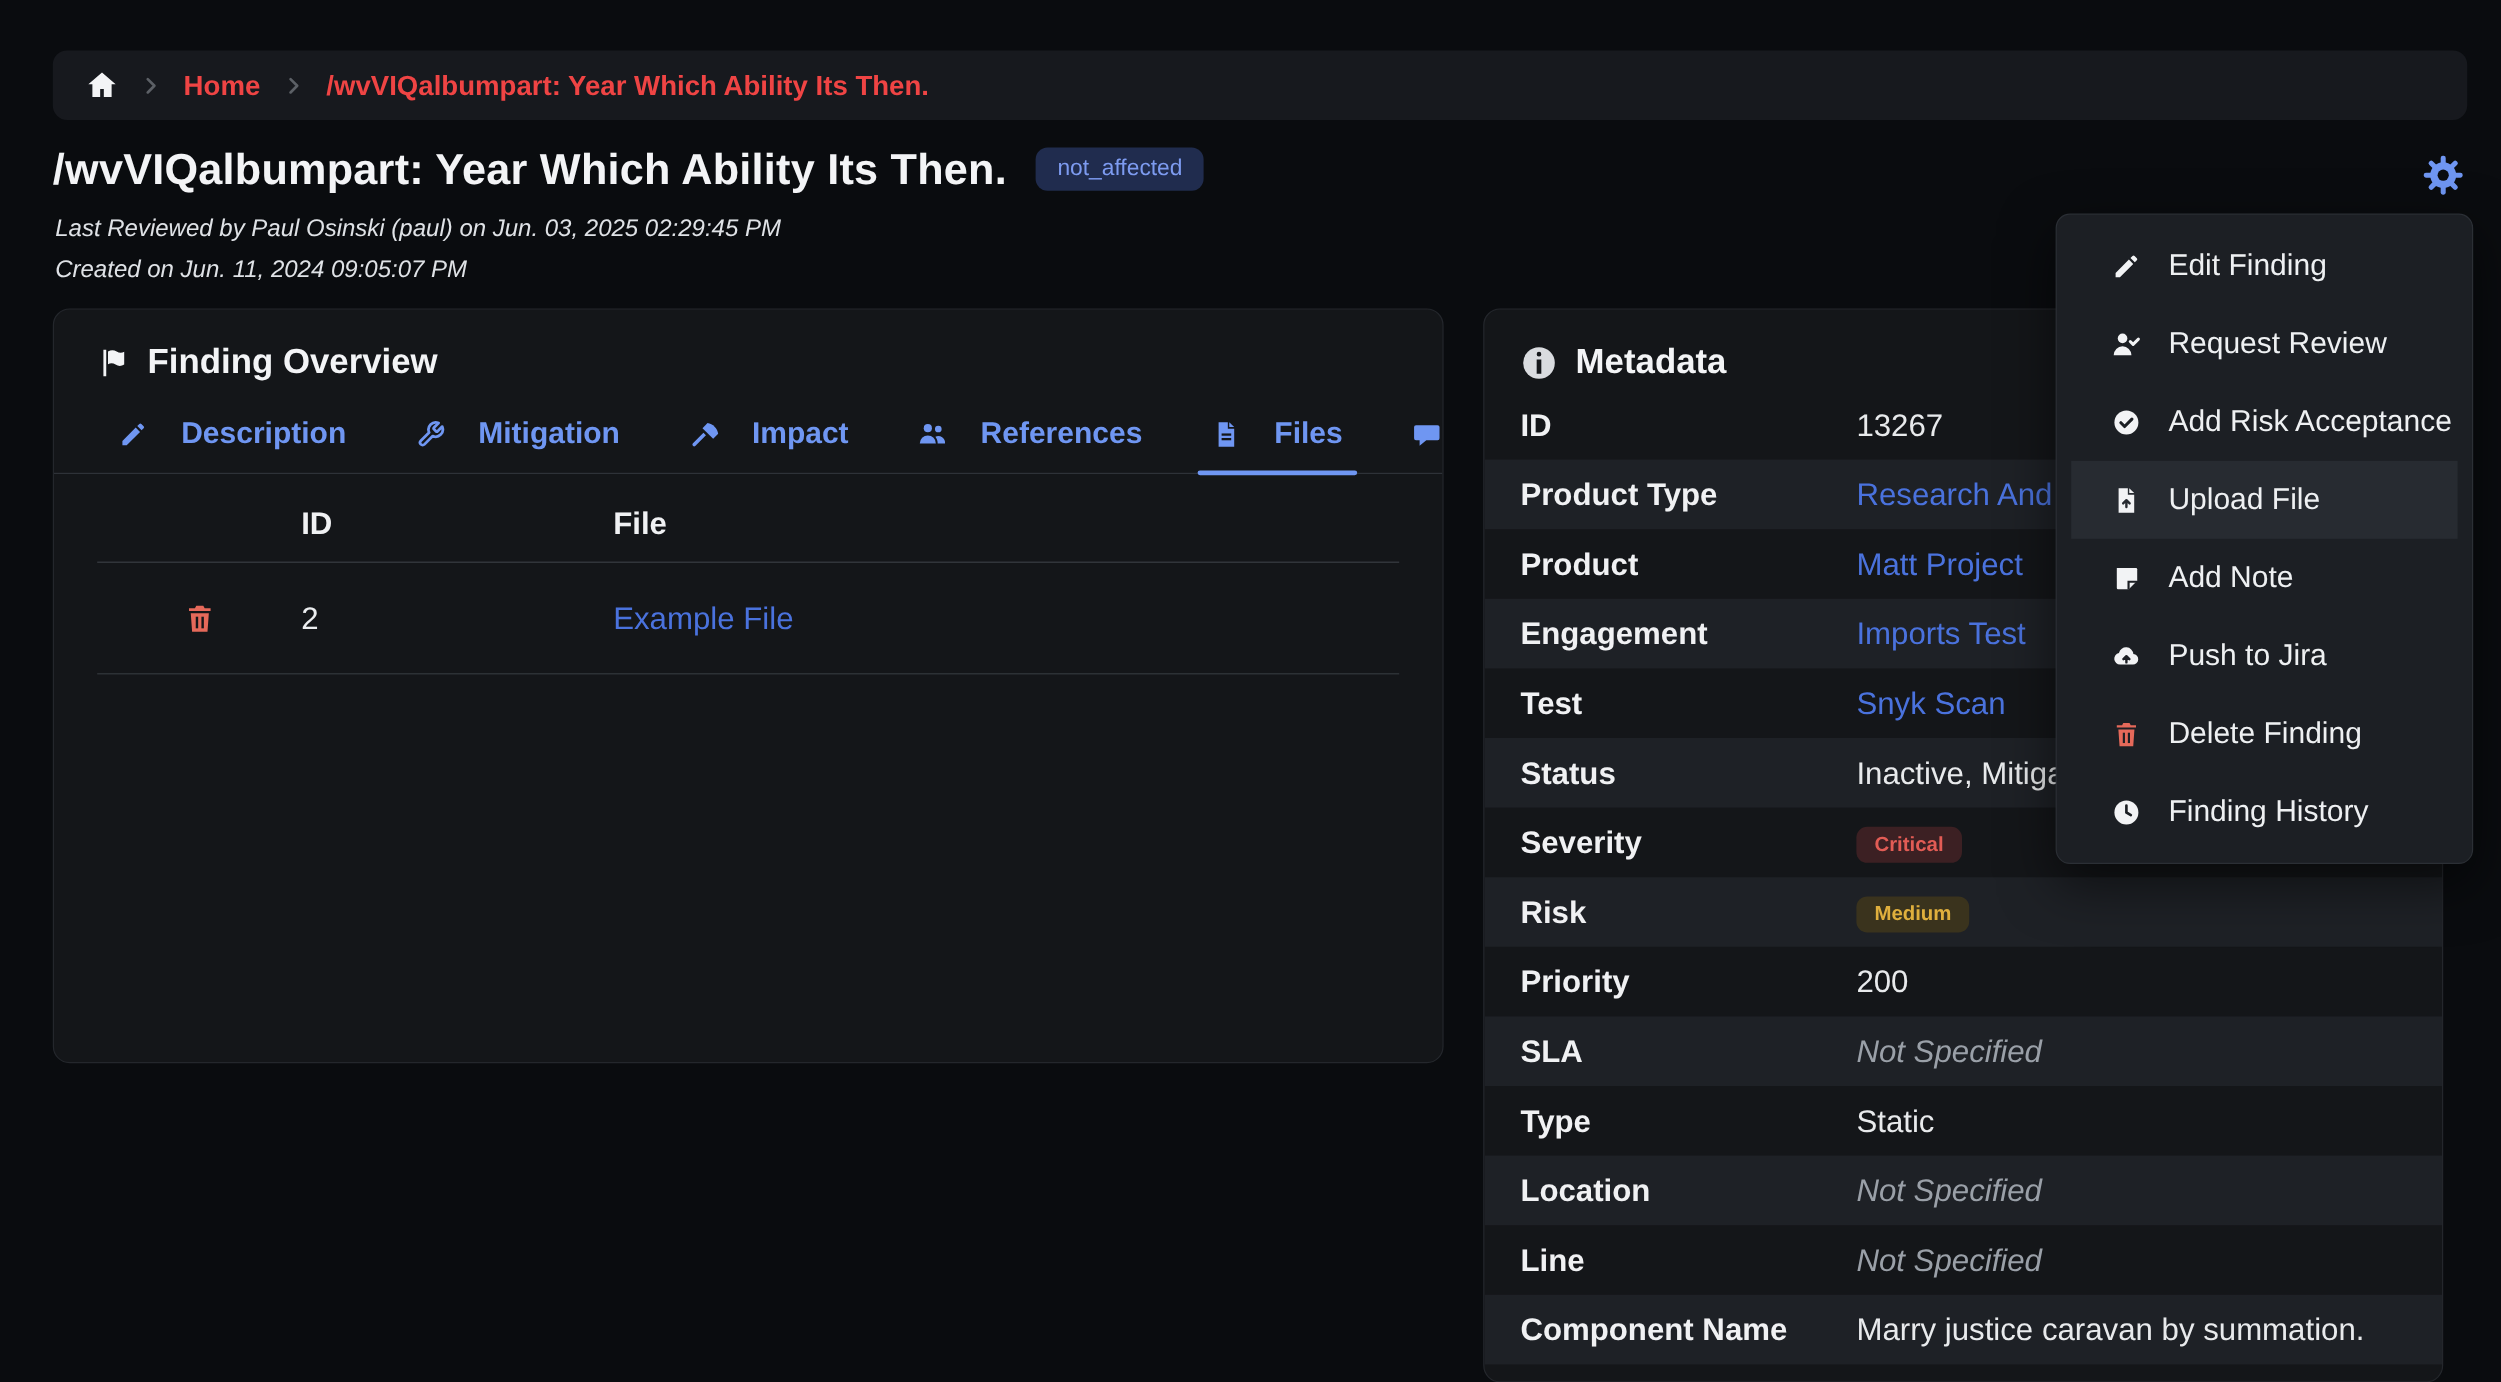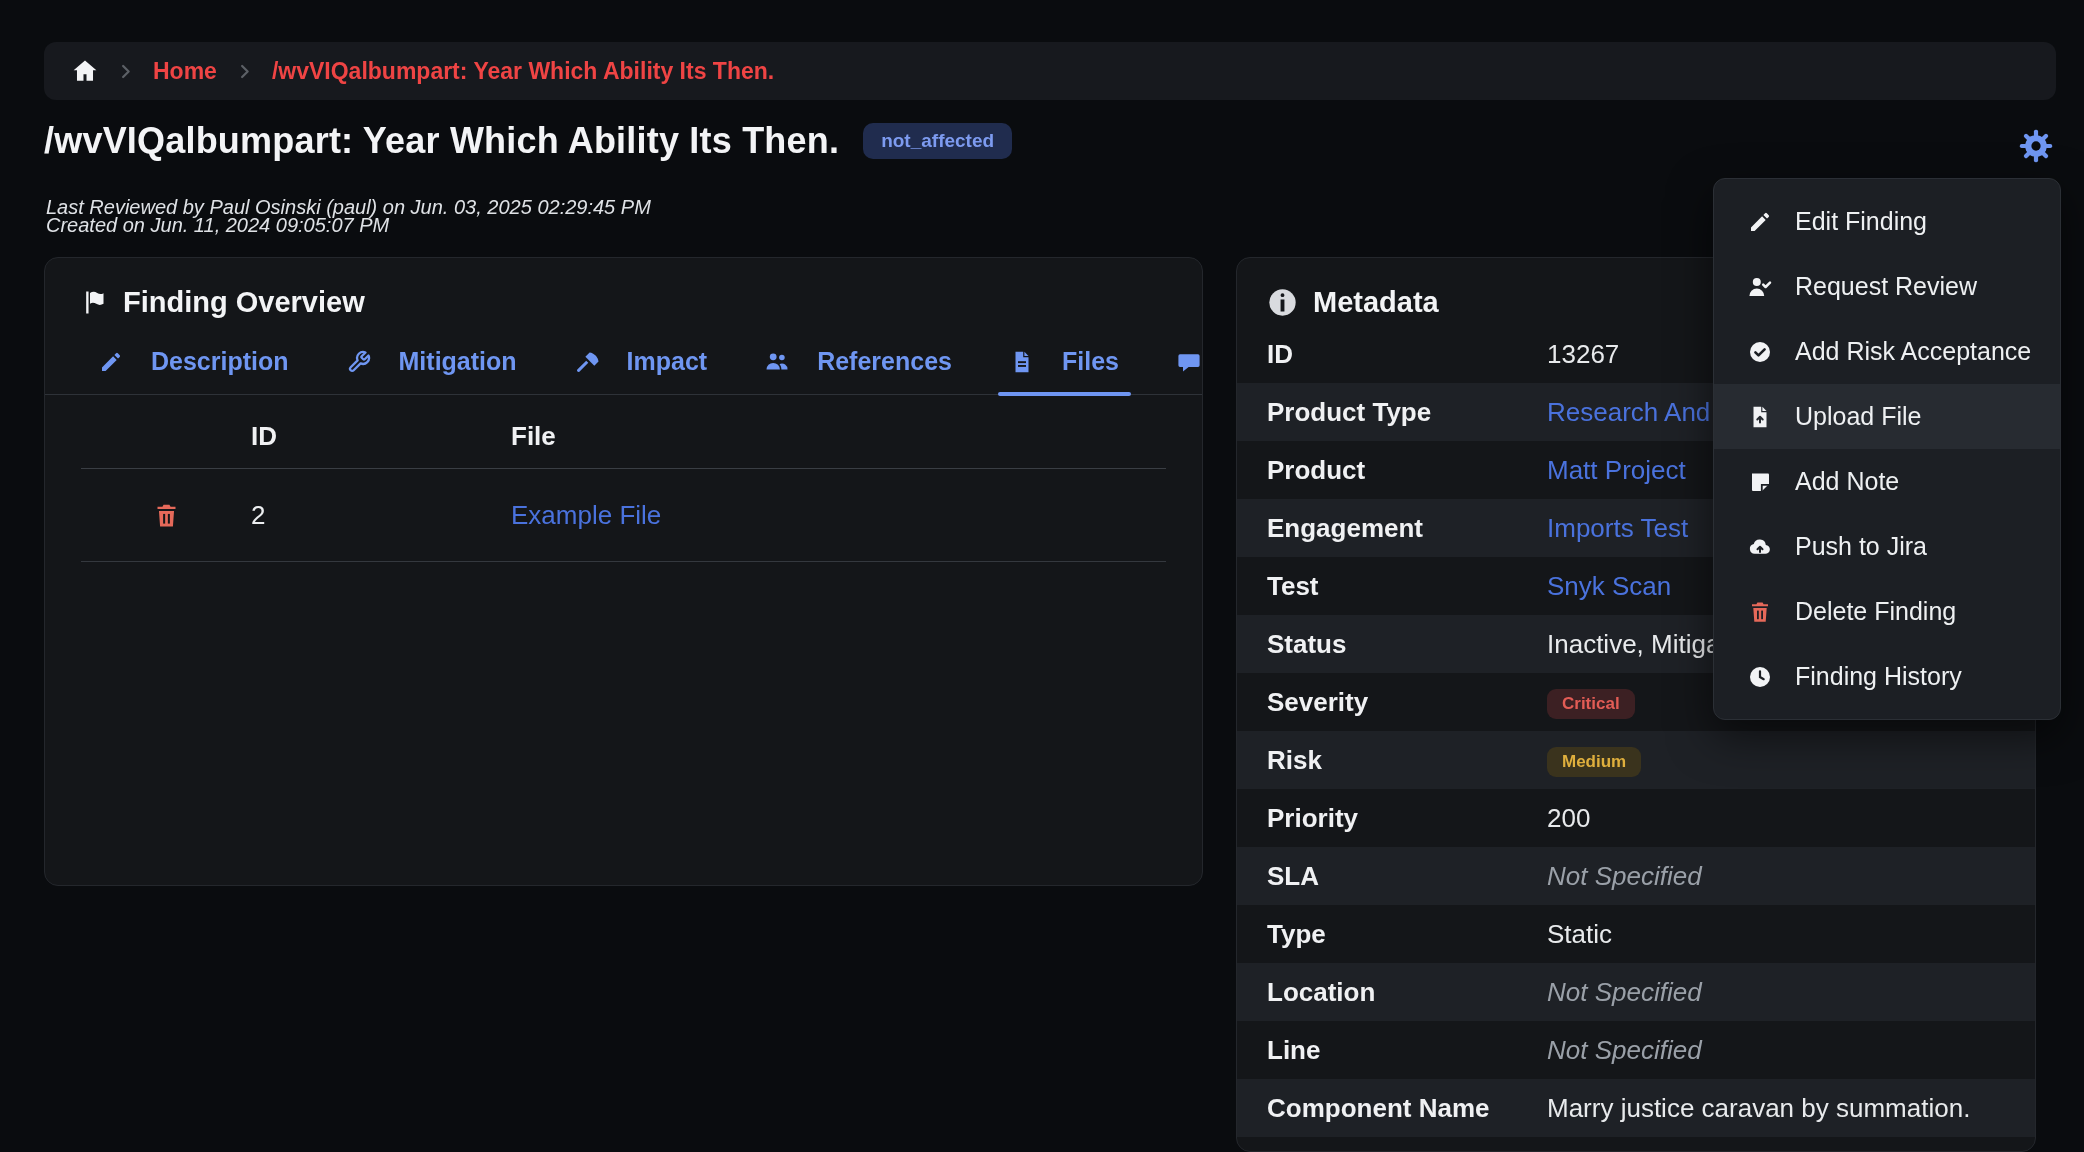--- a/index.html
+++ b/index.html
@@ -11,25 +11,25 @@
   
   .crumbbar{position:absolute;left:44px;top:42px;width:2012px;height:58px;background:#17191e;
             border-radius:12px;display:flex;align-items:center;padding:0 0 0 28px;box-sizing:border-box;gap:18px;}
   .crumb-home{color:#f3f4f6;font-size:26px;cursor:pointer;}
   .crumb-chev{color:#5c6066;font-size:19px;}
   .crumb-link{color:#ef4444;font-weight:700;font-size:23px;cursor:pointer;text-decoration:none;}
 
   
   .title-row{position:absolute;left:44px;top:120px;display:flex;align-items:center;}
   .page-title{font-size:36px;font-weight:700;color:#f3f4f6;margin:0;letter-spacing:.2px;}
-  .status-pill{margin-left:24px;background:#202c4e;color:#7d9bf0;font-weight:700;font-size:19px;
+  .status-pill{margin-left:24px;background:#202c4e;color:#7d9bf0;font-weight:400;font-size:19px;
                padding:7px 18px;border-radius:10px;}
   .gear-btn{position:absolute;left:2018px;top:128px;font-size:36px;color:#6f96f2;cursor:pointer;background:none;border:none;padding:0;}
   .meta-line{position:absolute;left:46px;font-style:italic;font-size:20px;color:#dfe2e6;}
-  .meta-line.l1{top:196px;} .meta-line.l2{top:214px;}
+  .meta-line.l1{top:180px;} .meta-line.l2{top:214px;}
 
   
   .card{position:absolute;top:257px;background:#141619;border:1px solid #24272c;border-radius:14px;
         overflow:hidden;box-sizing:border-box;}
   .card-left{left:44px;width:1159px;height:629px;}
   .card-right{left:1236px;width:800px;height:895px;}
   .card-header{display:flex;align-items:center;gap:15px;padding:28px 0 0 36px;}
   .card-title{font-size:29px;font-weight:700;color:#f3f4f6;}
   .flag{font-size:27px;color:#f3f4f6;}
   .infoc{font-size:31px;}
@@ -56,21 +56,21 @@
         font-size:26px;}
   .mrow.striped{background:#1e2126;}
   .mlabel{font-weight:700;color:#f0f1f3;}
   .mval{color:#e8eaec;}
   .mval .link{color:#4a72dd;cursor:pointer;}
   .mval .muted{font-style:italic;color:#9aa0a8;}
   .badge{display:inline-block;font-weight:700;font-size:17px;padding:5px 15px;border-radius:9px;}
 
   
   .menu{position:absolute;left:1713px;top:178px;width:348px;background:#1c1f24;border:1px solid #2b2f35;
-        border-radius:12px;box-shadow:0 16px 44px rgba(0,0,0,.55);padding:10px 0;z-index:9;box-sizing:border-box;}
+        border-radius:12px;box-shadow:0 16px 44px rgba(0,0,0,.55);padding:10px 12px;z-index:9;box-sizing:border-box;}
   .mi{height:65px;display:flex;align-items:center;gap:23px;padding-left:34px;font-size:25px;color:#eef0f2;cursor:pointer;}
   .mi.hl{background:#272b31;}
   .mi .ic{font-size:24px;color:#f2f3f5;}
   .mi .ic.danger{color:#e5695a;}
 </style>
 </head>
 <body>
 
 <div class="page">
 

